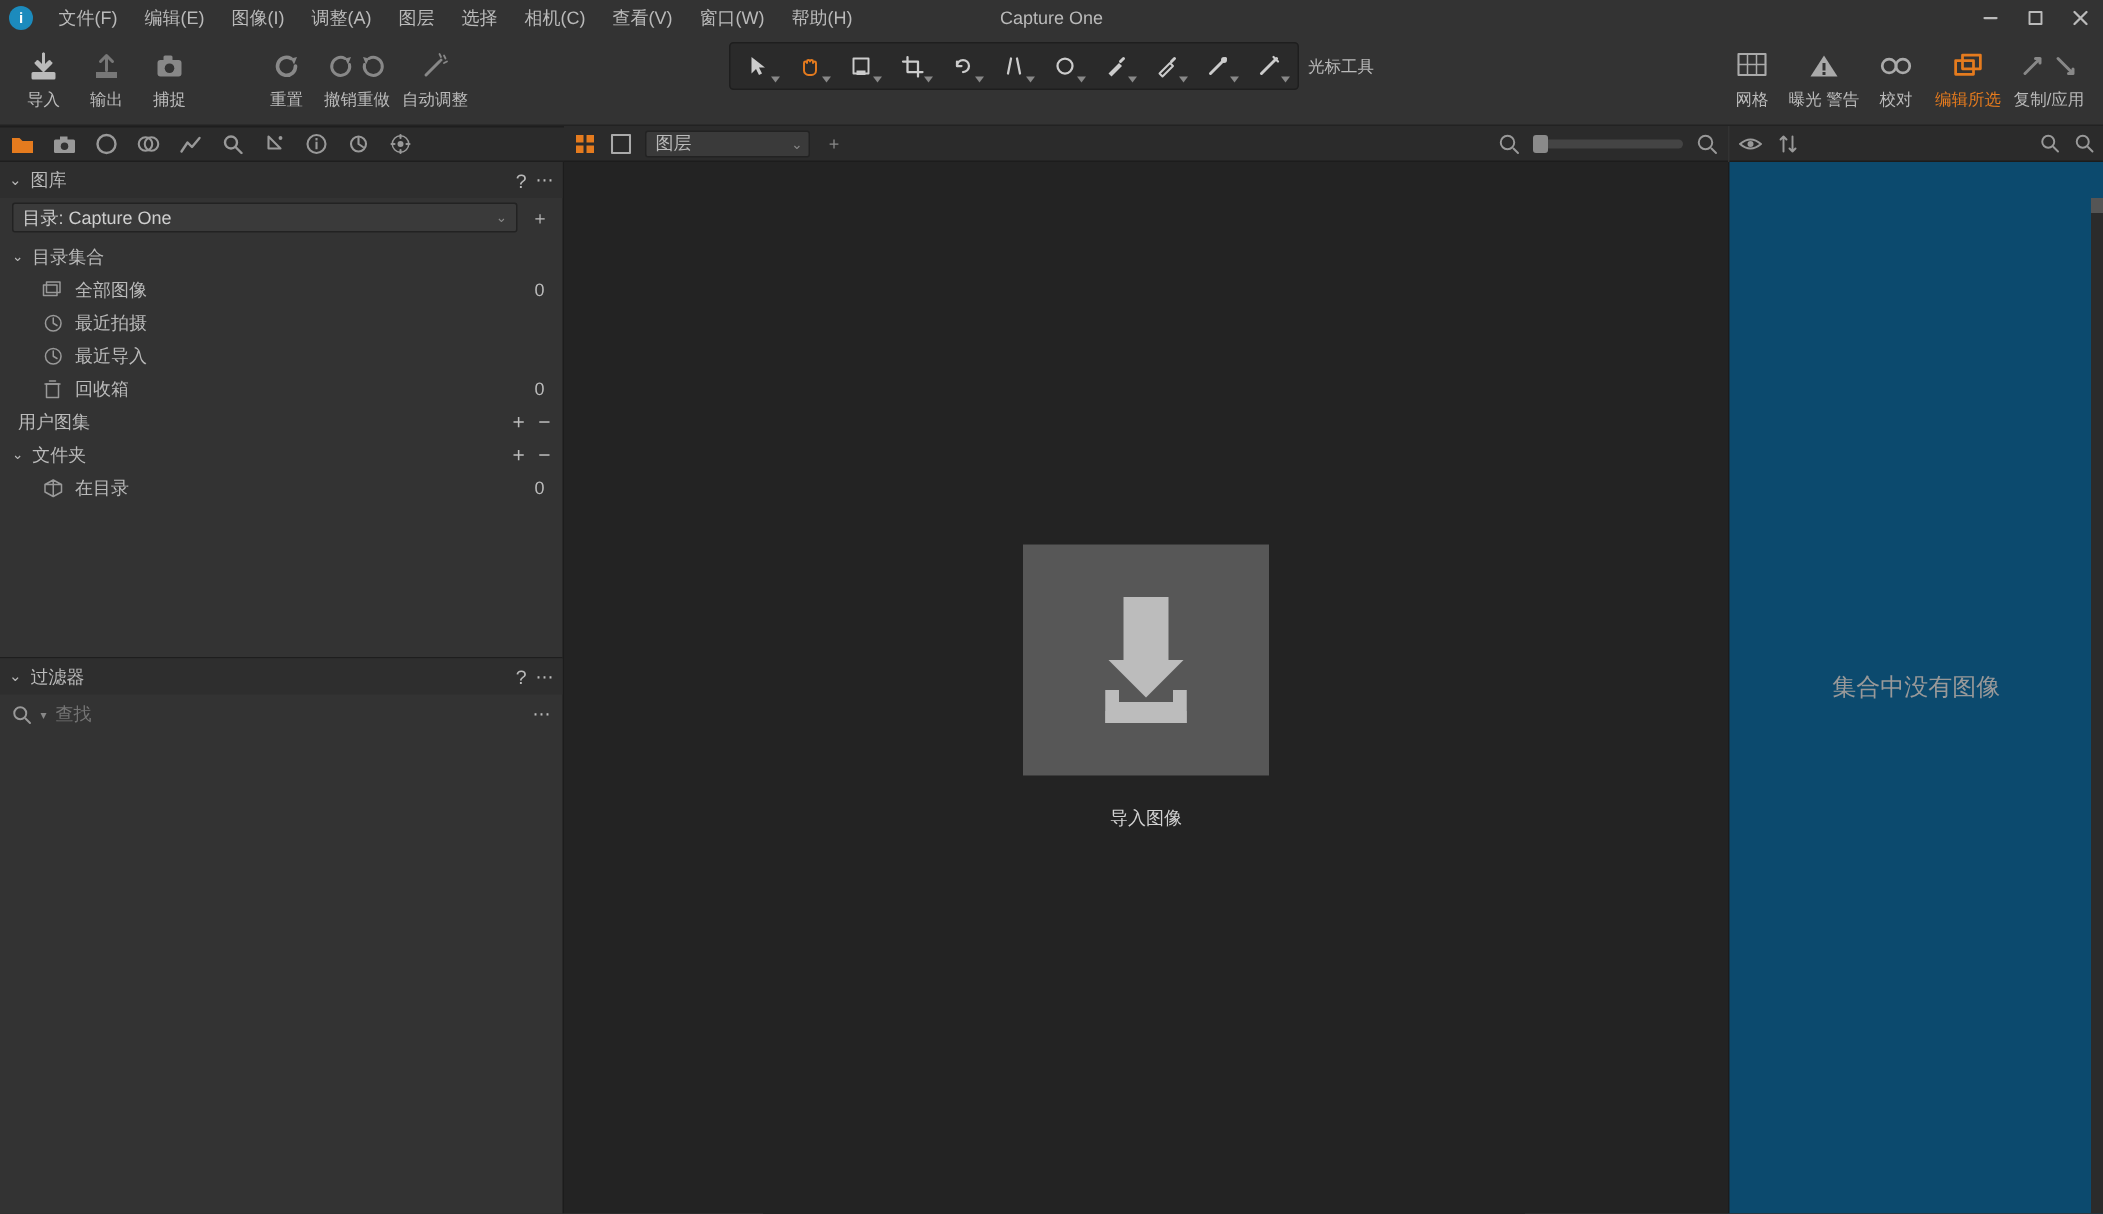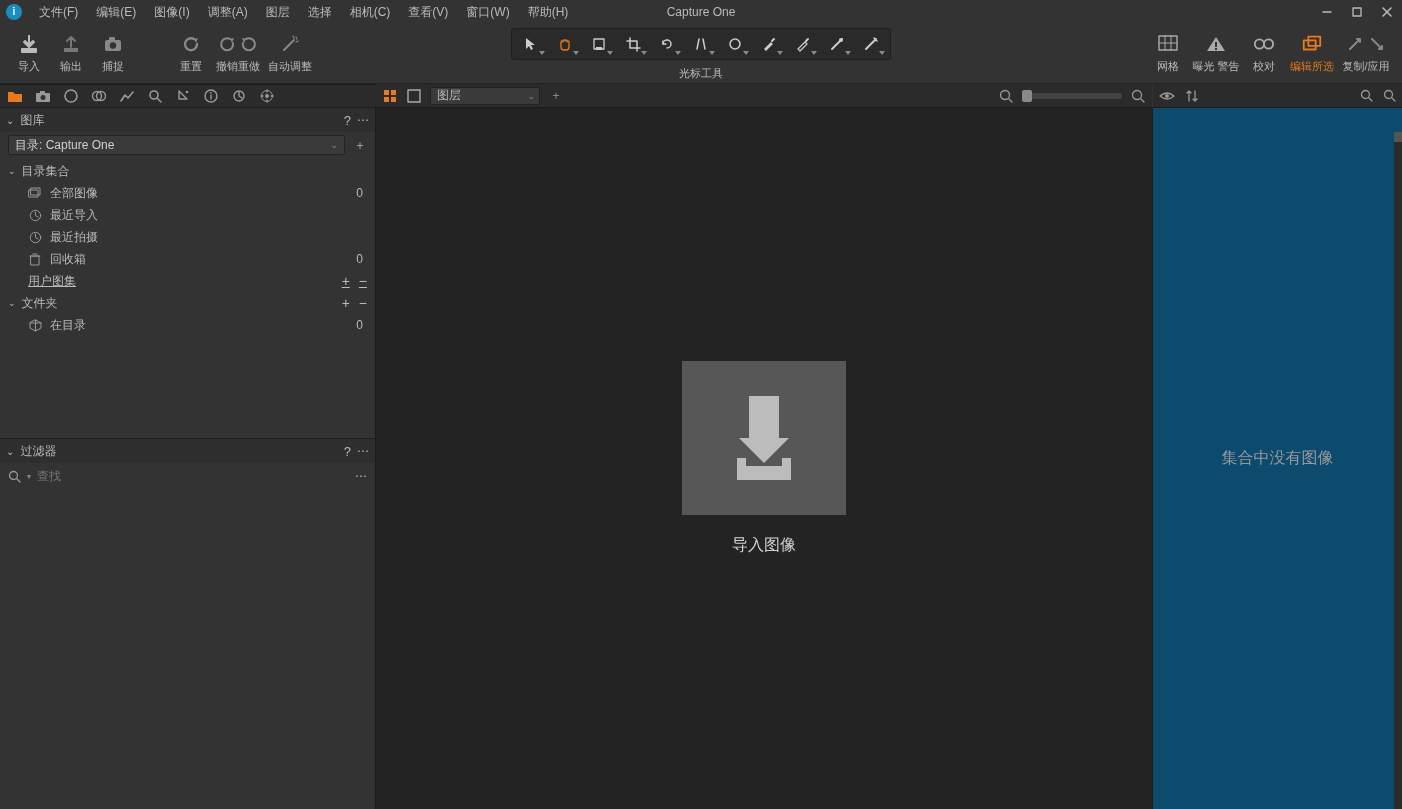--- a/index.html
+++ b/index.html
@@ -73,21 +73,21 @@
   }
   .tool-btn.wide { width: 52px; }
   .tool-btn .ic { width: 22px; height: 22px; display: flex; align-items: center; justify-content: center; }
   .tool-btn .lbl { font-size: 11px; color:#bababa; white-space: nowrap; }
   .toolbar .center-tools {
     position: absolute;
     left: 50%;
     transform: translateX(-50%);
     top: 4px;
     display: flex;
-    flex-direction: column;
+    flex-direction: row;
     align-items: center;
     gap: 6px;
   }
   .cursor-row {
     display: flex;
     background: #2a2a2a;
     border: 1px solid #1e1e1e;
     border-radius: 3px;
     padding: 2px;
   }
@@ -273,21 +273,21 @@
     align-items: center;
     justify-content: center;
     flex-direction: column;
     gap: 20px;
   }
   .import-tile {
     width: 164px; height: 154px;
     background: #575757;
     display: flex; align-items: center; justify-content: center;
   }
-  .import-label { color: #d2d2d2; font-size: 16px; }
+  .import-label { color: #d2d2d2; font-size: 12px; }
 
   
   .right-top {
     height: 24px;
     background: #2b2b2b;
     border-bottom: 1px solid #1c1c1c;
     display: flex;
     align-items: center;
     padding: 0 6px;
     gap: 10px;
@@ -644,46 +644,46 @@
         <span>全部图像</span>
         <span class="count">0</span>
       </div>
       <div class="tree-row">
         <span class="ic">
             <svg width="13" height="13">
               <circle cx="6.5" cy="6.5" r="5.2" fill="none" stroke="#999"></circle>
               <path d="M6.5 3 V6.5 L9 8" stroke="#999" fill="none"></path>
             </svg>
           </span>
-        <span>最近导入</span>
+        <span>最近拍摄</span>
         <span class="count"></span>
       </div>
       <div class="tree-row">
         <span class="ic">
             <svg width="13" height="13">
               <circle cx="6.5" cy="6.5" r="5.2" fill="none" stroke="#999"></circle>
               <path d="M6.5 3 V6.5 L9 8" stroke="#999" fill="none"></path>
             </svg>
           </span>
-        <span>最近拍摄</span>
+        <span>最近导入</span>
         <span class="count"></span>
       </div>
       <div class="tree-row">
         <span class="ic">
             <svg width="12" height="13">
               <rect x="2" y="3" width="8" height="9" fill="none" stroke="#999"></rect>
               <line x1="1" y1="3" x2="11" y2="3" stroke="#999"></line>
               <line x1="4" y1="1" x2="8" y2="1" stroke="#999"></line>
             </svg>
           </span>
         <span>回收箱</span>
         <span class="count">0</span>
       </div>
 
-      <div class="tree-section" style="padding-left:28px;text-decoration:underline;">
+      <div class="tree-section" style="padding-left:12px;">
         <span>用户图集</span>
         <div class="actions">
           <span>+</span>
           <span>−</span>
         </div>
       </div>
 
       <div class="tree-section">
         <span class="caret">⌄</span>
         <span>文件夹</span>

